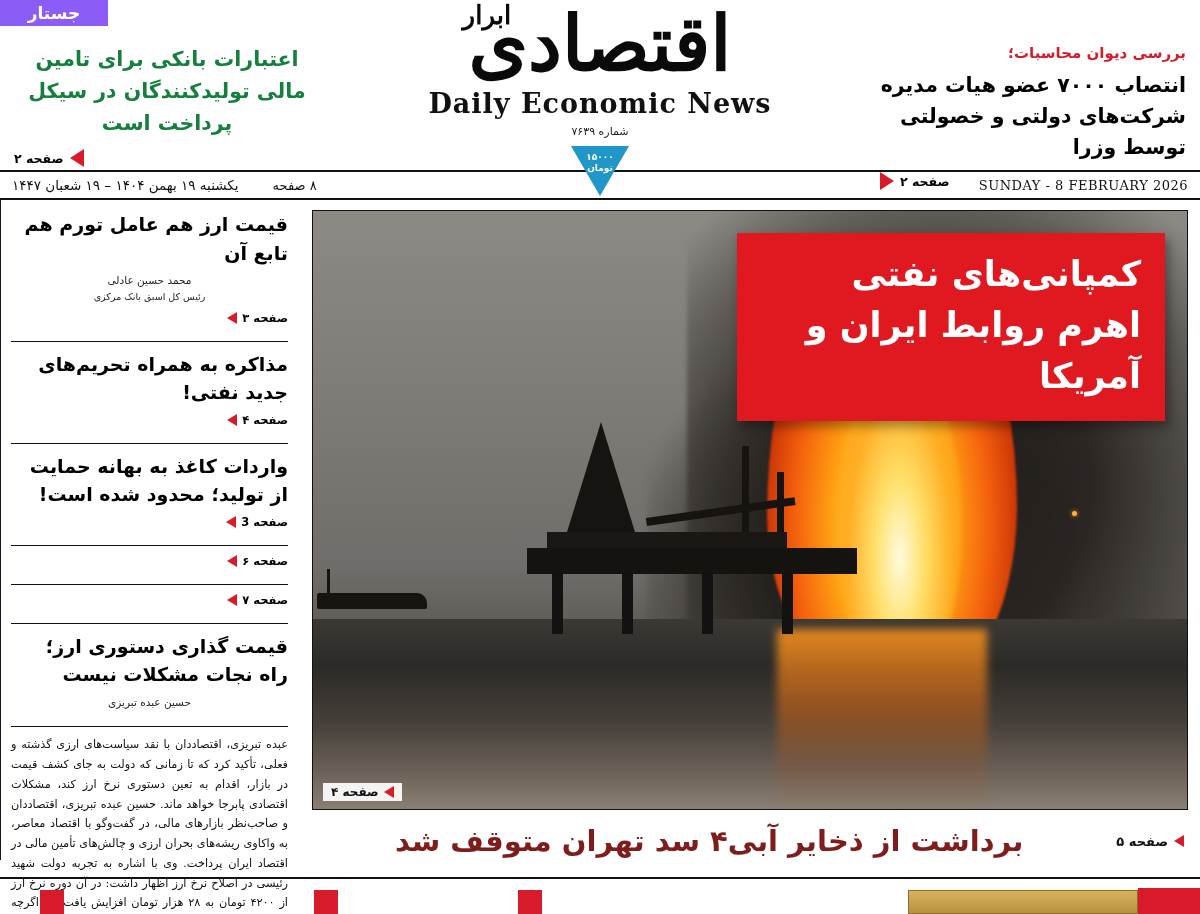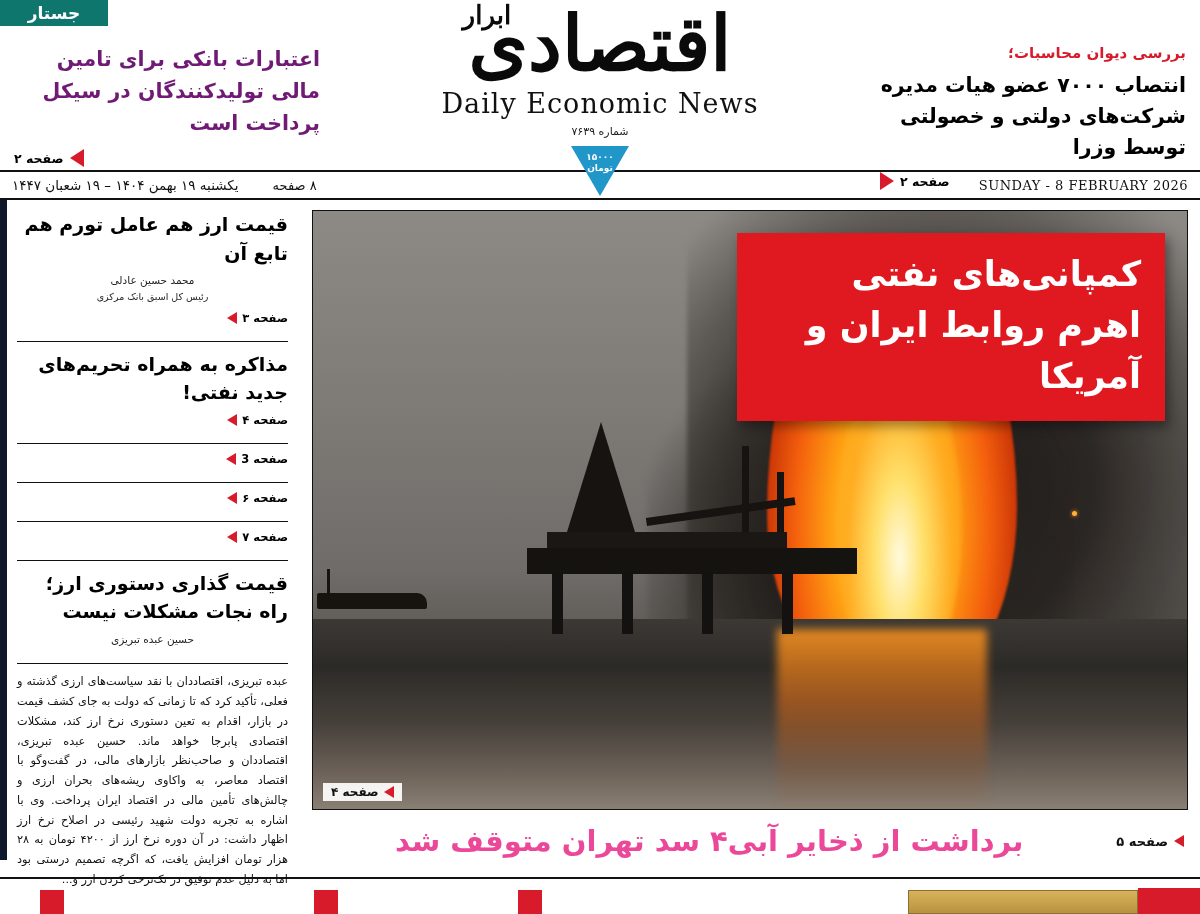--- a/index.html
+++ b/index.html
@@ -10,21 +10,21 @@
     color:#111;
     overflow:hidden;
     position:relative;
   }
   .page{position:relative;width:1200px;height:914px;}
 
   
   .corner-tag{
     position:absolute;top:0;left:0;
     width:108px;height:26px;
-    background:#0f766e;color:#fff;
+    background:#8b5cf6;color:#fff;
     font-size:17px;font-weight:bold;
     display:flex;align-items:center;justify-content:center;
     letter-spacing:4px;
   }
 
   
   .masthead{
     position:relative;
     height:170px;
     display:flex;
@@ -88,41 +88,41 @@
     position:absolute;
     top:-4px;left:-6px;
     font-family:"DejaVu Serif","Liberation Serif",serif;
   }
   .logo-en{
     font-family:"DejaVu Serif","Liberation Serif",serif;
     font-size:27px;
     letter-spacing:1px;
     margin-top:6px;
     color:#111;
-    font-weight:normal;
+    font-weight:bold;
   }
   .issue-no{
     font-size:11px;
     margin-top:6px;
     color:#222;
   }
 
   .mh-left{
     width:330px;
     padding:44px 10px 0 14px;
     text-align:left;
     box-sizing:border-box;
     direction:rtl;
   }
   .mh-left .headline{
     font-size:20.5px;
     font-weight:bold;
     line-height:1.55;
-    color:#701a75;
-    text-align:right;
+    color:#15803d;
+    text-align:center;
   }
   .mh-left .mh-pagelink{justify-content:flex-start;flex-direction:row-reverse;}
   .datebar{
     height:30px;
     border-top:2px solid #111;
     border-bottom:2px solid #111;
     display:flex;align-items:center;
     padding:0 12px;
     font-size:13px;
     position:relative;
@@ -156,21 +156,21 @@
   
   .body-wrap{
     display:flex;
     flex-direction:row;
     height:660px;
   }
   .col-right{
     width:300px;
     box-sizing:border-box;
     padding:10px 12px 0 10px;
-    border-left:7px solid #0f172a;
+    border-left:1px solid #0f172a;
   }
   .brief{
     padding-bottom:10px;
     margin-bottom:6px;
     position:relative;
   }
   .brief .title{
     font-size:19px;
     font-weight:bold;
     line-height:1.5;
@@ -336,21 +336,21 @@
     display:flex;align-items:center;
     margin-top:14px;
     gap:14px;
     padding:0 4px;
   }
   .bottom-head .txt{
     flex:1;
     text-align:center;
     font-size:29px;
     font-weight:bold;
-    color:#ec4899;
+    color:#7f1d1d;
   }
   .bottom-head .pagelink{
     display:flex;align-items:center;gap:6px;
     font-size:13px;font-weight:bold;
     flex-direction:row-reverse;
   }
 
   
   .footer{
     position:absolute;
@@ -479,20 +479,21 @@
       <div class="brief">
         <div class="title">مذاکره به همراه تحریم‌های جدید نفتی!</div>
         <div class="pagelink">
           <span class="tri-sm"></span>
           <span>صفحه ۴</span>
         </div>
       </div>
       <hr class="hr-thin">
 
       <div class="brief">
+        <div class="title">واردات کاغذ به بهانه حمایت از تولید؛ محدود شده است!</div>
         <div class="pagelink">
           <span class="tri-sm"></span>
           <span>صفحه 3</span>
         </div>
       </div>
       <hr class="hr-thin">
 
       <div class="brief">
         <div class="pagelink">
           <span class="tri-sm"></span>

